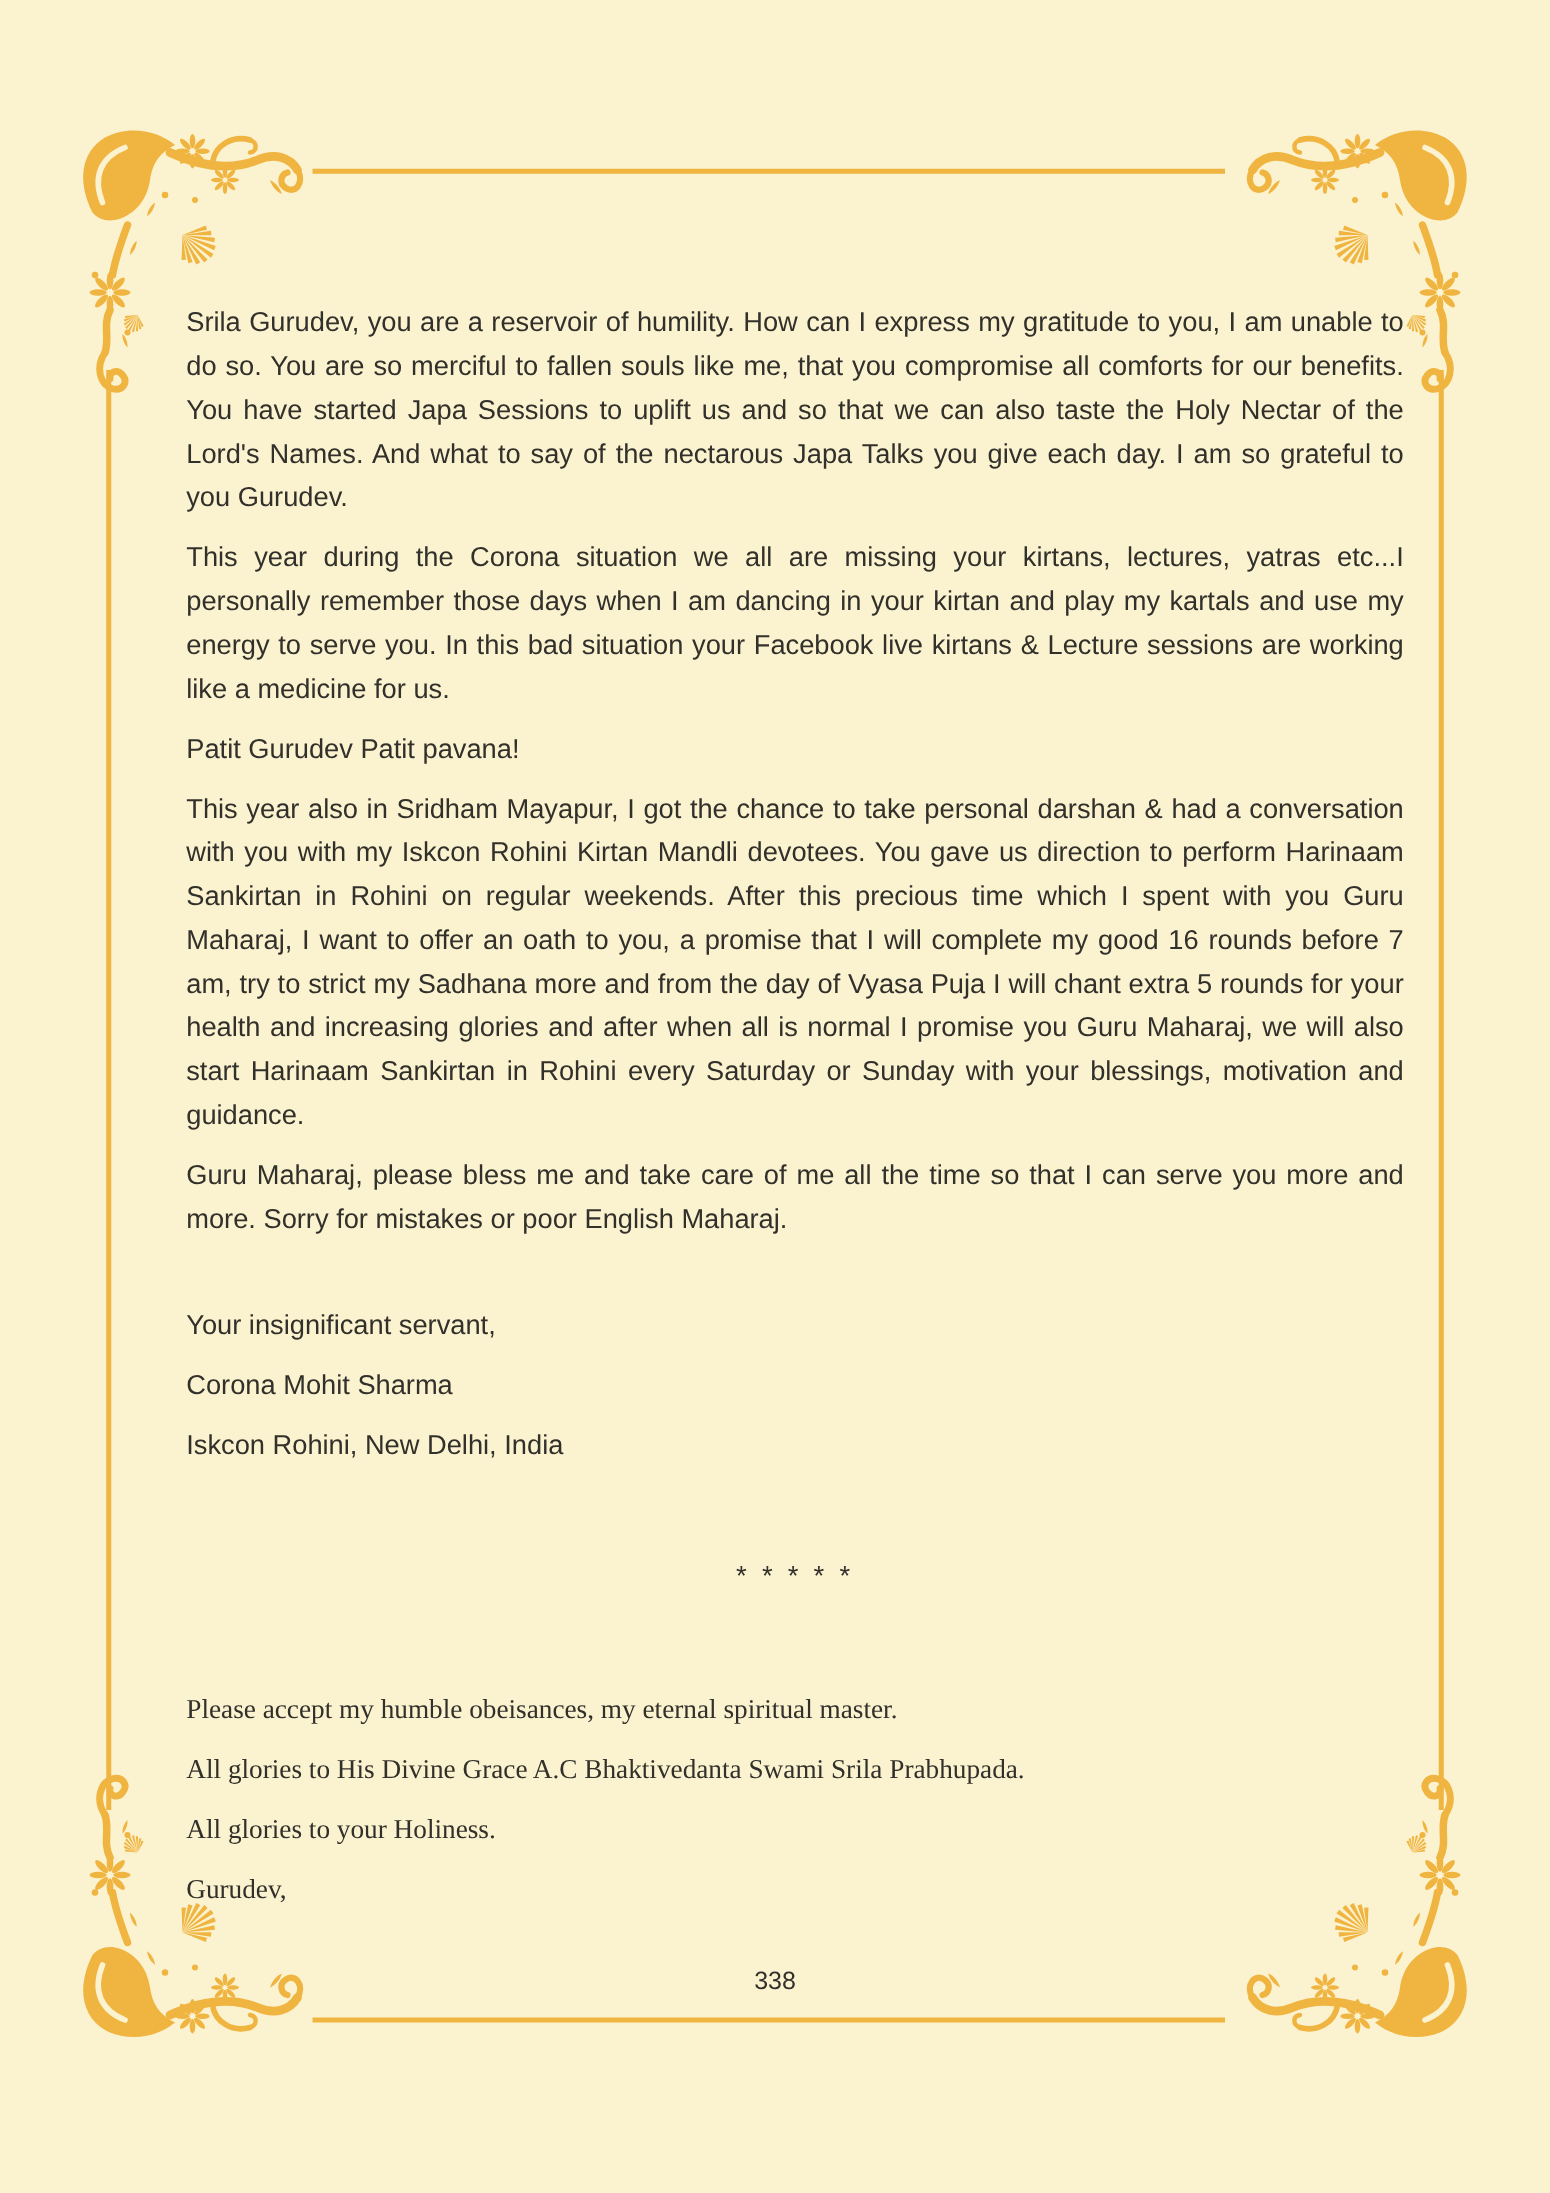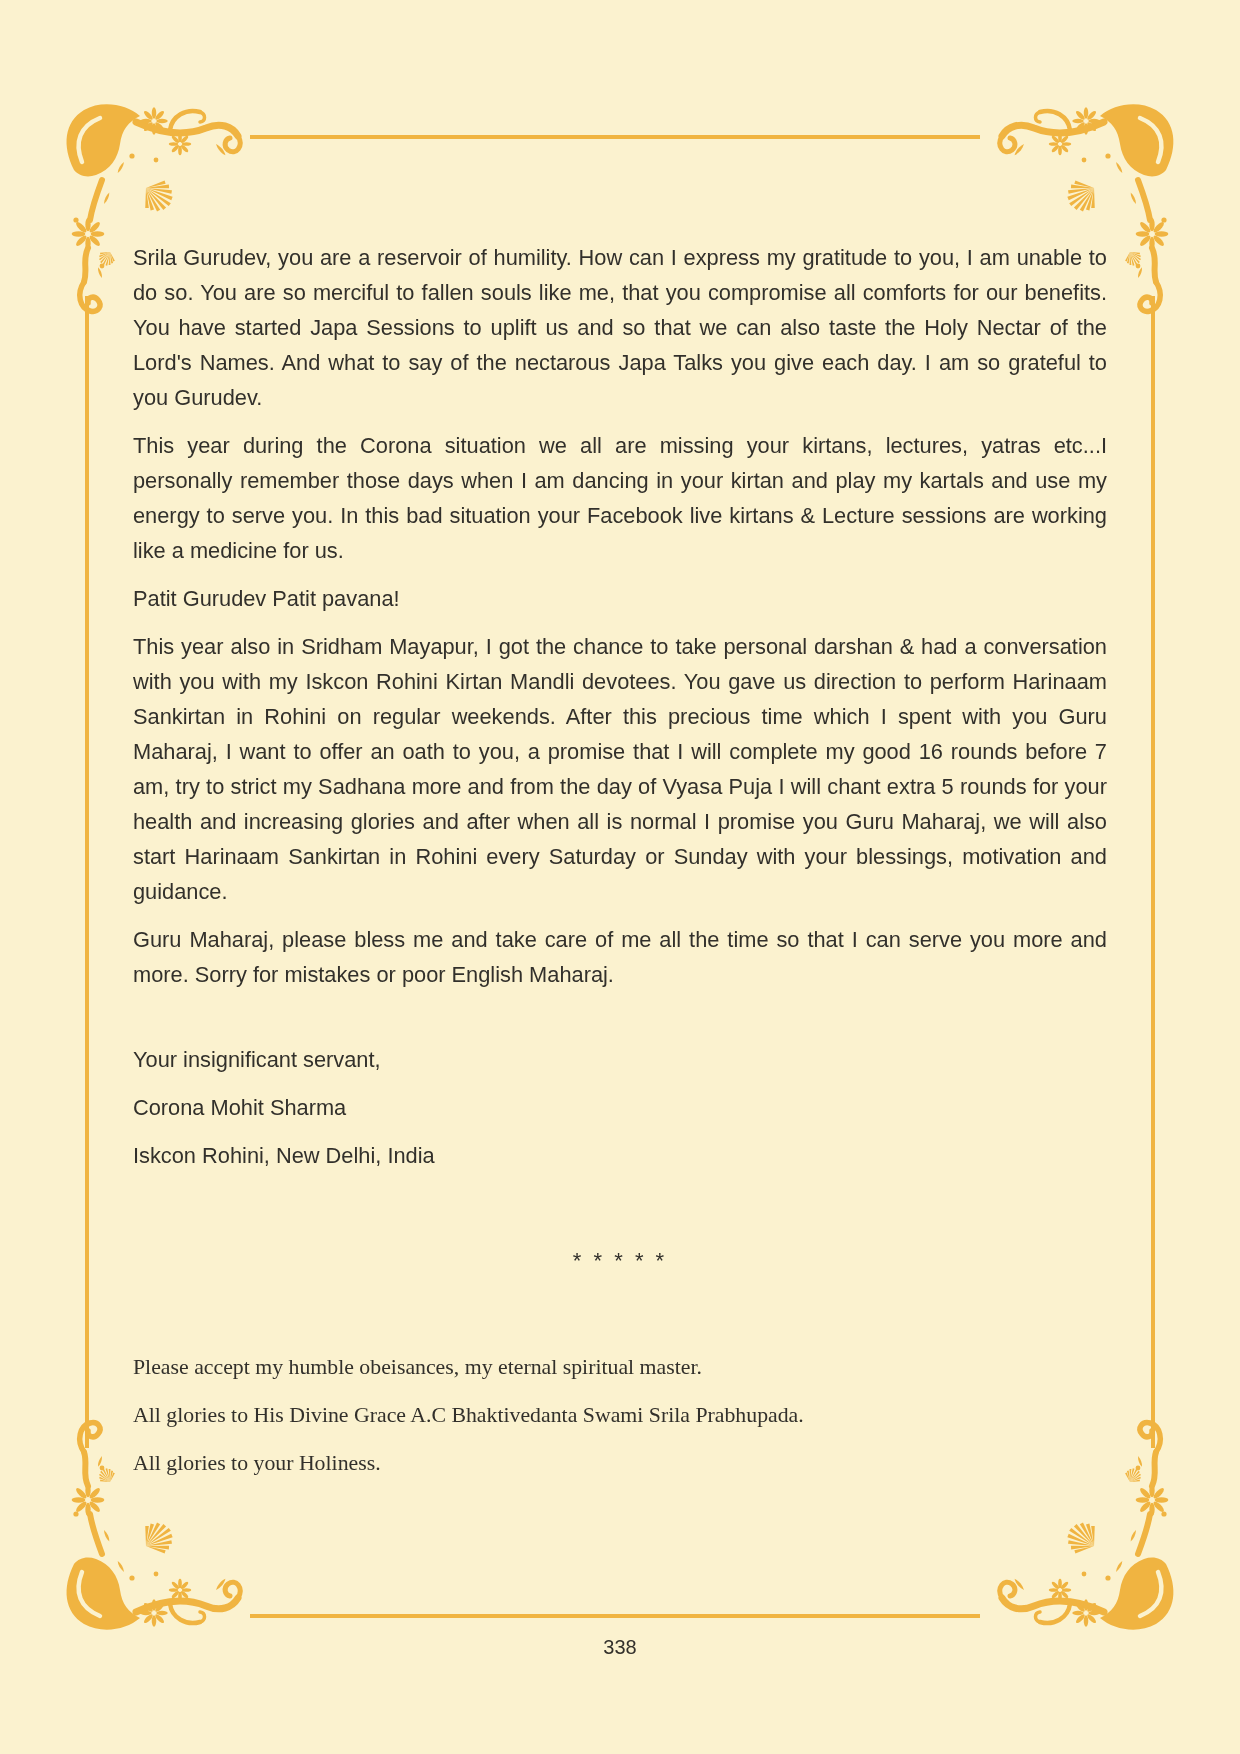--- a/index.html
+++ b/index.html
@@ -22,35 +22,35 @@
   
   .ornament{position:absolute;width:195px;height:220px;color:#F0B441;}
   .orn-tl{left:58px;top:100px;}
   .orn-tr{left:987px;top:100px;transform:scaleX(-1);}
   .orn-bl{left:58px;top:1414px;transform:scaleY(-1);}
   .orn-br{left:987px;top:1414px;transform:scale(-1,-1);}
   .defs-holder{position:absolute;width:0;height:0;overflow:hidden;}
 
   
   .content{
-    position:absolute;left:133px;top:240px;width:974px;
+    position:absolute;left:149px;top:240px;width:974px;
     color:#32302B;
     font-size:21.8px;line-height:35px;
   }
   .content p{margin:0 0 13px 0;}
   p.just{text-align:justify;text-justify:inter-word;}
   .signoff{margin-top:50px;}
   .separator{
     text-align:center;margin:70px 0 0 0 !important;
     letter-spacing:3px;font-size:22px;
   }
   .next-letter{margin-top:72px;font-family:Liberation Serif, serif;}
 
   .page-number{
-    position:absolute;left:0;top:1634px;width:1240px;
+    position:absolute;left:0;top:1572px;width:1240px;
     text-align:center;color:#32302B;font-size:20px;line-height:26px;
   }
 </style>
 </head>
 <body>
 
 <svg class="defs-holder" aria-hidden="true">
   <defs>
     <g id="daisy">
       <ellipse cx="0" cy="-10" rx="2.8" ry="7.2" fill="currentColor"></ellipse>
@@ -140,17 +140,18 @@
       <p>Corona Mohit Sharma</p>
       <p>Iskcon Rohini, New Delhi, India</p>
     </div>
 
     <p class="separator">* * * * *</p>
 
     <div class="next-letter">
       <p>Please accept my humble obeisances, my eternal spiritual master.</p>
       <p>All glories to His Divine Grace A.C Bhaktivedanta Swami Srila Prabhupada.</p>
       <p>All glories to your Holiness.</p>
+      <p>Gurudev,</p>
     </div>
   </main>
 
   <div class="page-number">338</div>
 </div>
 
 </body></html>

